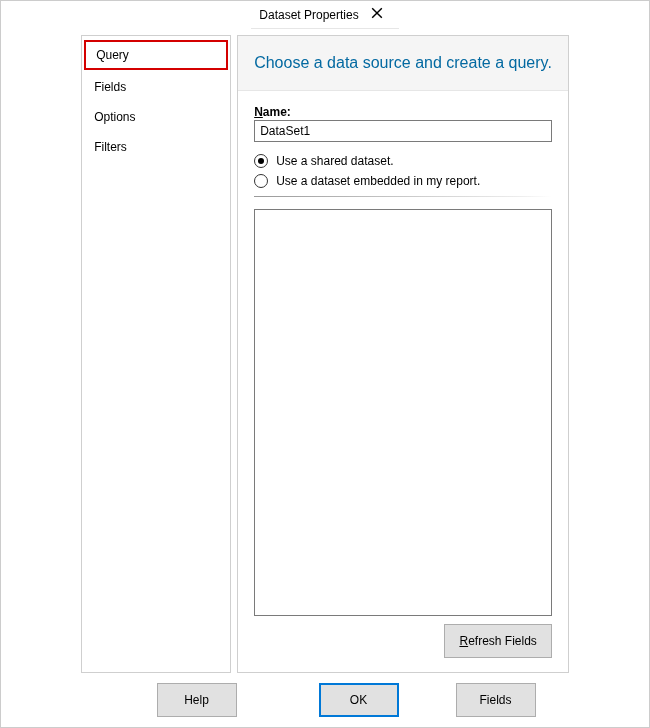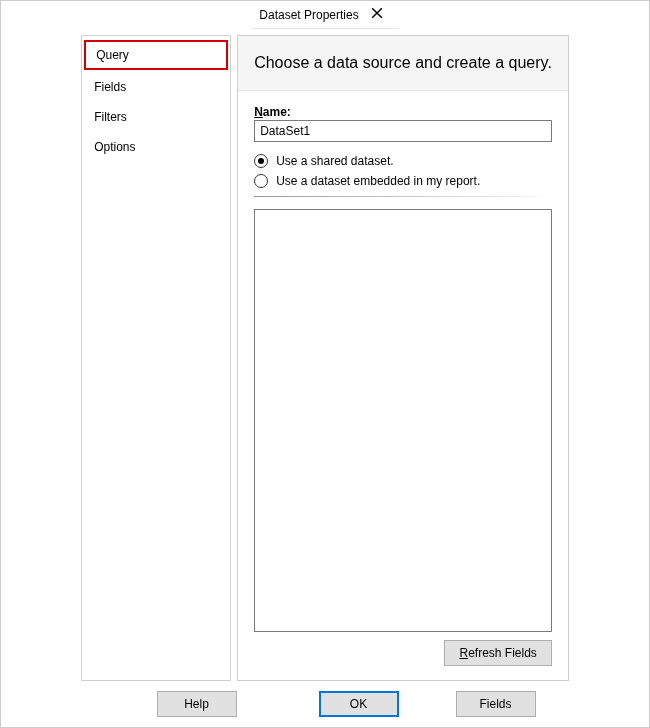--- a/index.html
+++ b/index.html
@@ -65,21 +65,21 @@
     border: 1px solid #cfcfcf;
     background: #fff;
     display: flex;
     flex-direction: column;
     padding: 0;
   }
   .main-header {
     background: #f5f5f5;
     padding: 18px 16px 18px 16px;
     font-size: 16px;
-    color: #000000;
+    color: #0369a1;
     border-bottom: 1px solid #e6e6e6;
   }
   .main-content {
     flex: 1;
     padding: 14px 16px 10px 16px;
     display: flex;
     flex-direction: column;
     min-height: 0;
   }
   .field-label {
@@ -143,21 +143,21 @@
     font-family: inherit;
     font-size: 12px;
   }
   .refresh-row {
     display: flex;
     justify-content: flex-end;
     margin-top: 8px;
     margin-bottom: 4px;
   }
   .btn {
-    height: 26px;
+    height: 34px;
     padding: 0 14px;
     border: 1px solid #adadad;
     background: #e1e1e1;
     font-family: inherit;
     font-size: 12px;
     cursor: pointer;
     margin-left: 32px;
   }
   .btn.default {
     border: 2px solid #0078d7;
@@ -191,24 +191,24 @@
   <div class="body">
 
     <div class="sidebar">
       <div class="sidebar-item selected">
         <span>Query</span>
       </div>
       <div class="sidebar-item">
         <span>Fields</span>
       </div>
       <div class="sidebar-item">
+        <span>Options</span>
+      </div>
+      <div class="sidebar-item">
         <span>Filters</span>
-      </div>
-      <div class="sidebar-item">
-        <span>Options</span>
       </div>
     </div>
 
     <div class="main">
       <div class="main-header">Choose a data source and create a query.</div>
 
       <div class="main-content">
 
         <div class="field-label underline-first">Name:</div>
         <input type="text" class="text-input" value="DataSet1" style="">

